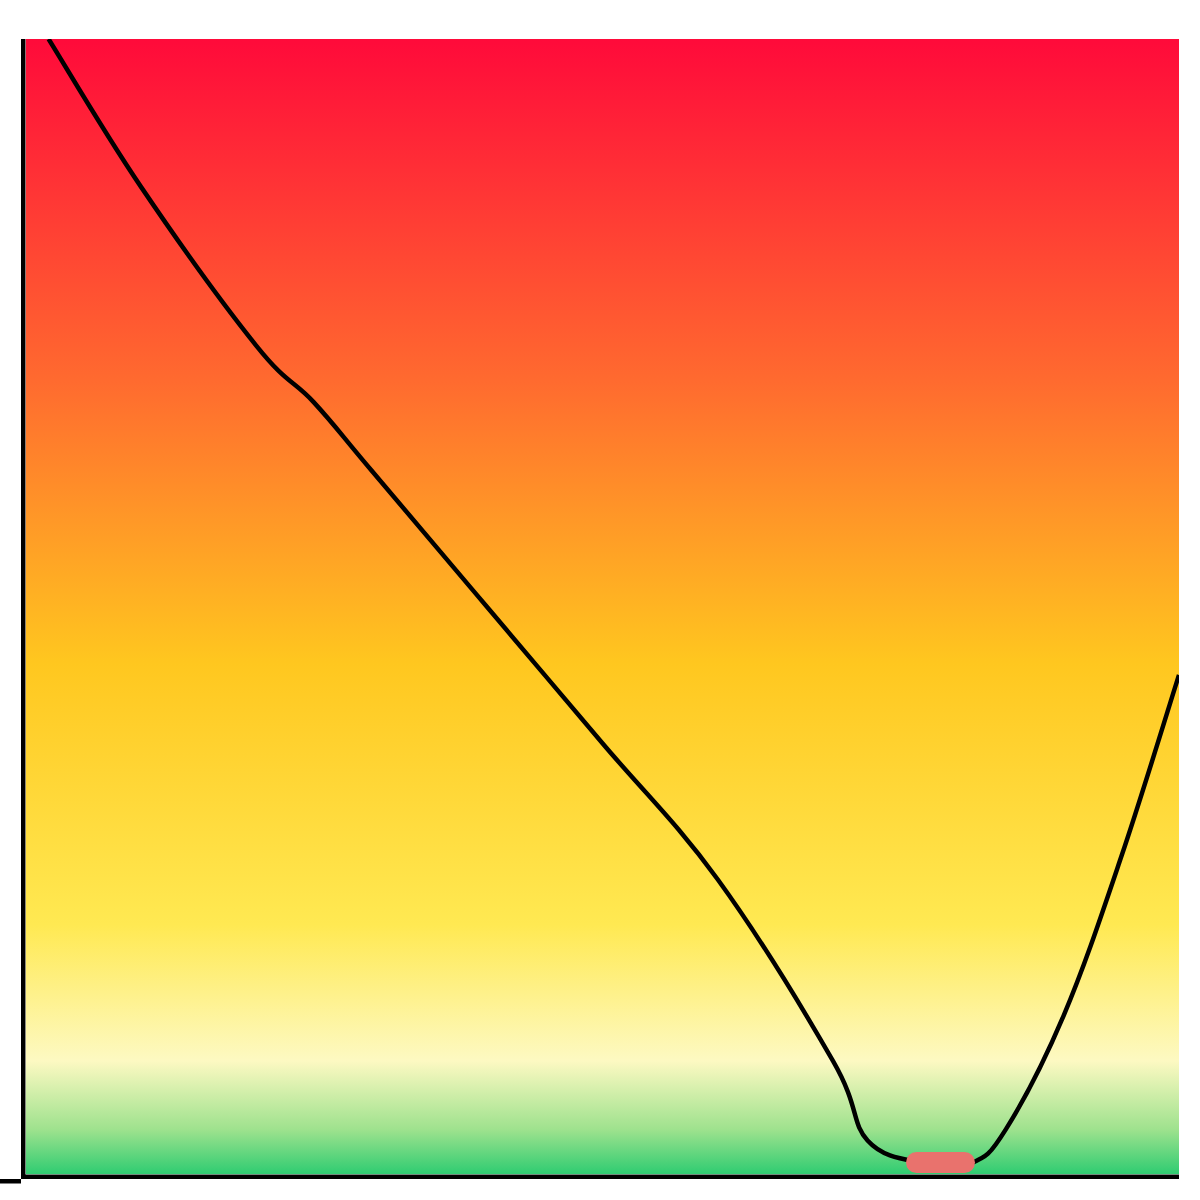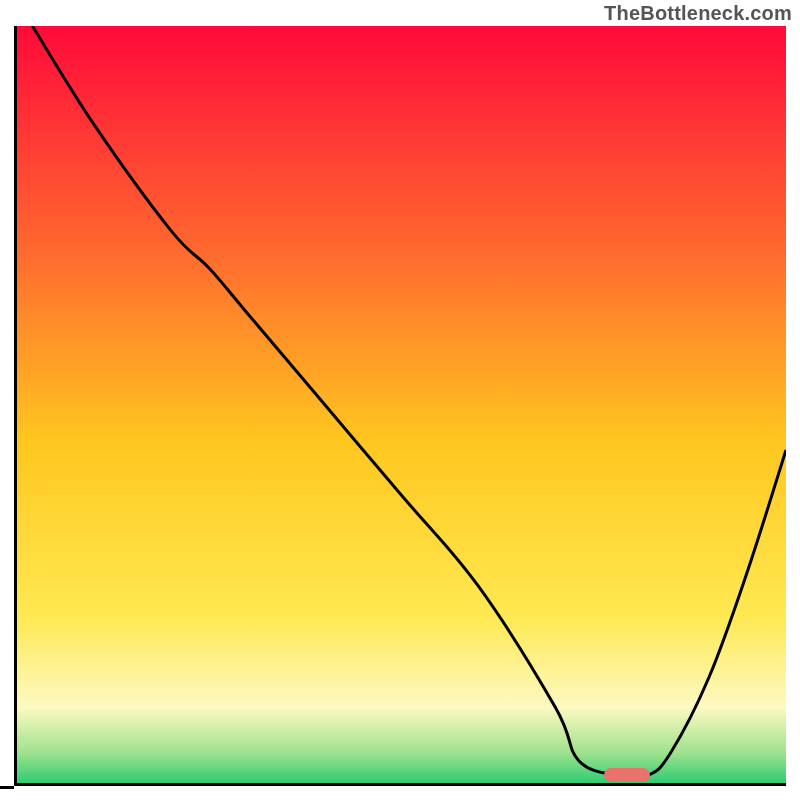--- a/index.html
+++ b/index.html
@@ -62,21 +62,20 @@
     position: absolute;
     background: #e9726d;
     border-radius: 8px;
   }
 </style>
 </head>
 <body>
 
 <div class="wrap">
 
-  <div class="watermark">TheBottleneck.com</div>
 
   <div class="axis-bottom-extension"></div>
 
   <div class="plot">
 
     <svg class="bg" viewBox="0 0 772 757" preserveAspectRatio="none">
       <defs>
         <linearGradient id="grad" x1="0" y1="0" x2="0" y2="1">
           <stop offset="0%" stop-color="#ff0a3a"></stop>
           <stop offset="30%" stop-color="#ff6a2f"></stop>

